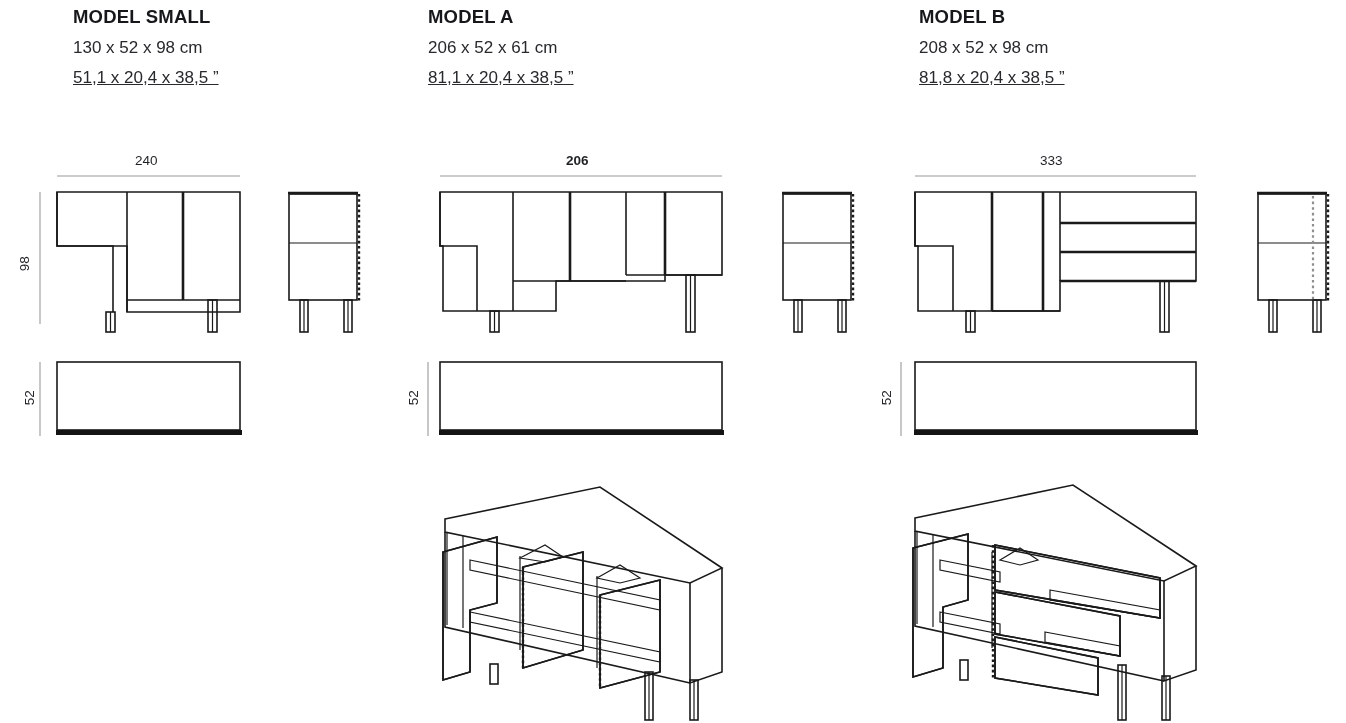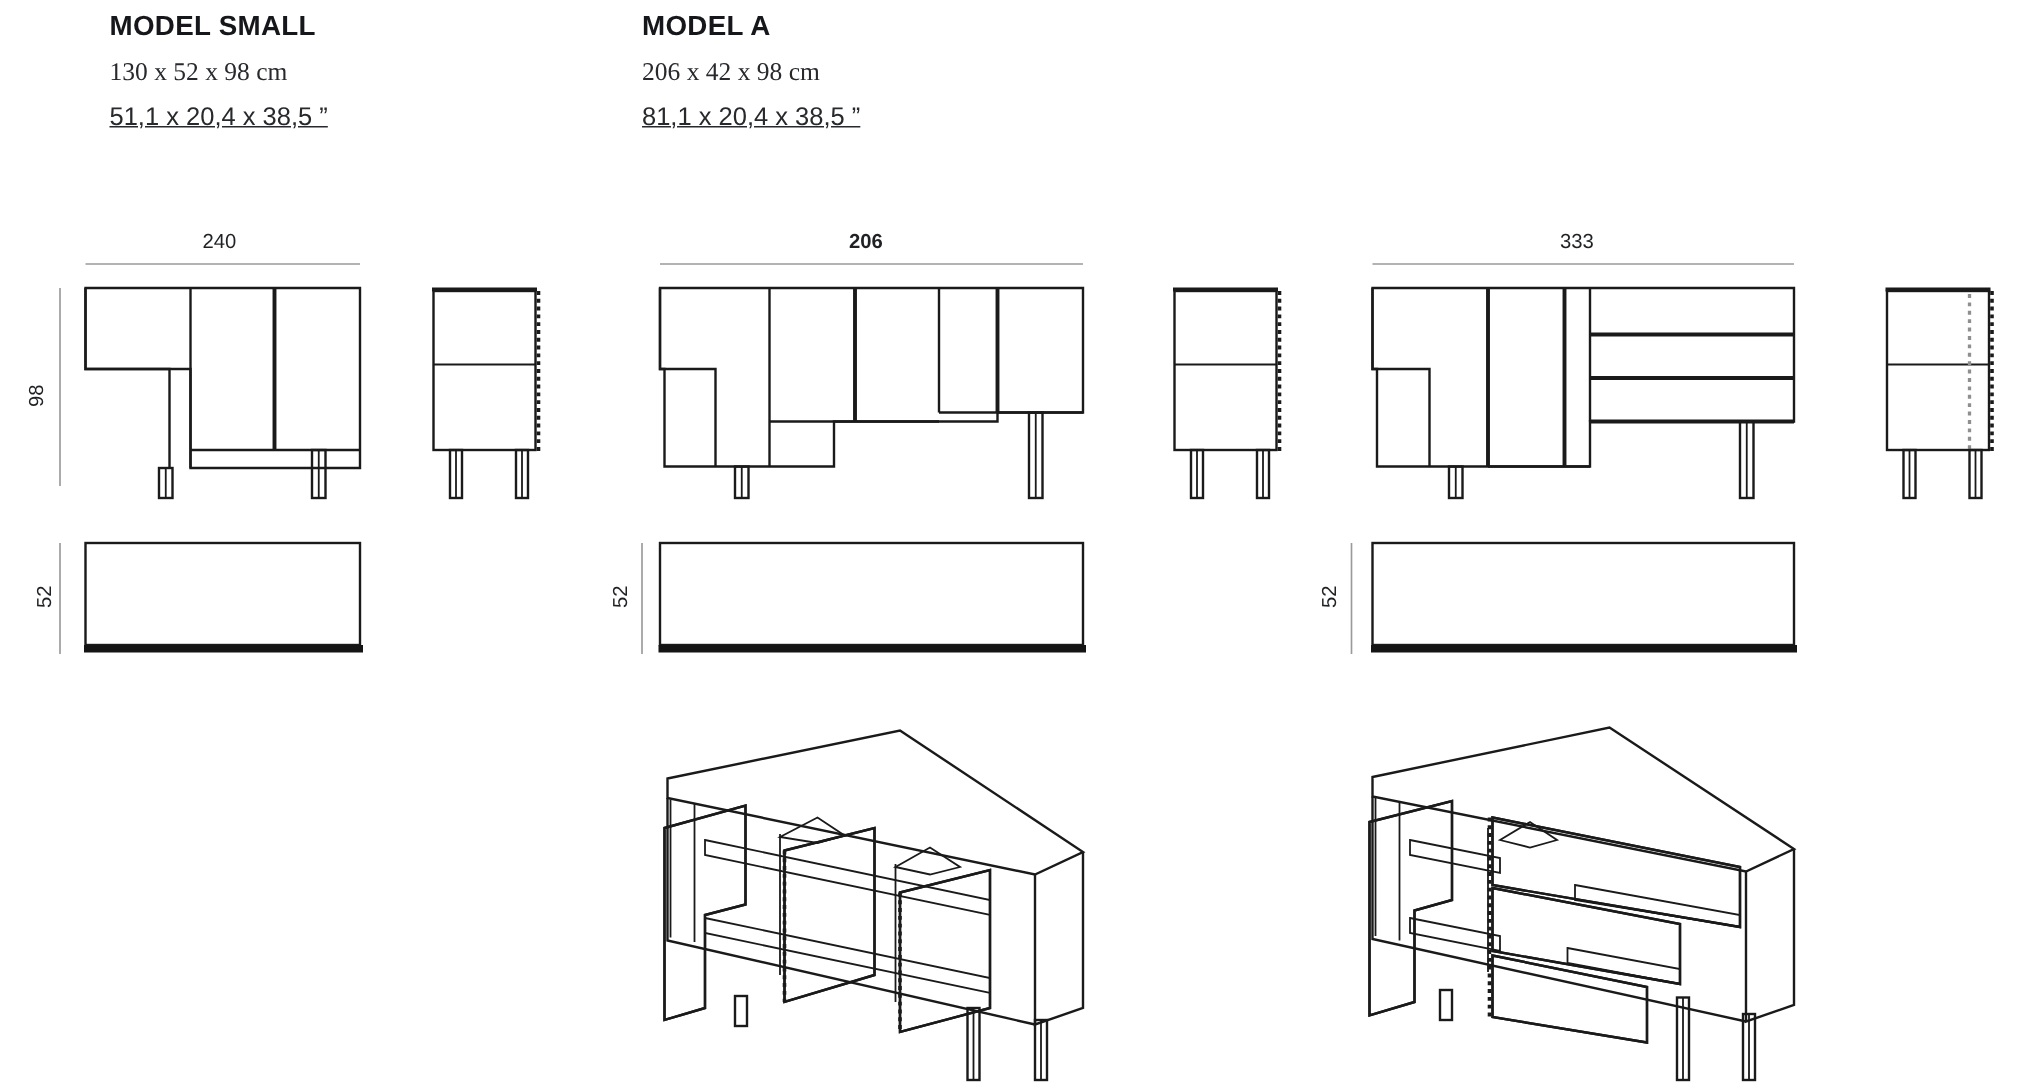--- a/index.html
+++ b/index.html
@@ -37,21 +37,21 @@
     white-space: nowrap;
   }
   .model-dim {
     font-size: 17px;
     font-weight: 400;
     line-height: 1;
     margin: 0;
     color: #27292c;
     white-space: nowrap;
   }
-  .dim-cm { margin-top: 12px; font-family: Liberation Serif, serif; }
+  .dim-cm { margin-top: 12px; }
   .dim-in { margin-top: 13px; text-decoration: underline; }
 
   
   .draw-layer {
     position: absolute;
     left: 0;
     top: 0;
     width: 1346px;
     height: 723px;
     pointer-events: none;
@@ -80,24 +80,29 @@
 <div class="sheet">
 
   <div class="model-col" style="left:52px; top:8px;margin-left:21px;">
     <div class="model-title">MODEL SMALL</div>
     <div class="model-dim dim-cm">130 x 52 x 98 cm</div>
     <div class="model-dim dim-in">51,1 x 20,4 x 38,5 ”</div>
   </div>
 
   <div class="model-col" style="left:428px; top:8px;">
     <div class="model-title">MODEL A</div>
-    <div class="model-dim dim-cm">206 x 42 x 98 cm</div>
+    <div class="model-dim dim-cm">206 x 52 x 61 cm</div>
     <div class="model-dim dim-in">81,1 x 20,4 x 38,5 ”</div>
   </div>
 
+  <div class="model-col" style="left:919px; top:8px;">
+    <div class="model-title">MODEL B</div>
+    <div class="model-dim dim-cm">208 x 52 x 98 cm</div>
+    <div class="model-dim dim-in">81,8 x 20,4 x 38,5 ”</div>
+  </div>
 
   <div class="dim-label" style="left:135px; top:154px;">240</div>
   <div class="dim-label vertical" style="left:17px; top:257px;">98</div>
   <div class="dim-label vertical" style="left:22px; top:391px;">52</div>
 
   <div class="dim-label" style="left:566px; top:154px;font-weight:bold;">206</div>
   <div class="dim-label vertical" style="left:406px; top:391px;">52</div>
 
   <div class="dim-label" style="left:1040px; top:154px;">333</div>
   <div class="dim-label vertical" style="left:879px; top:391px;">52</div>

